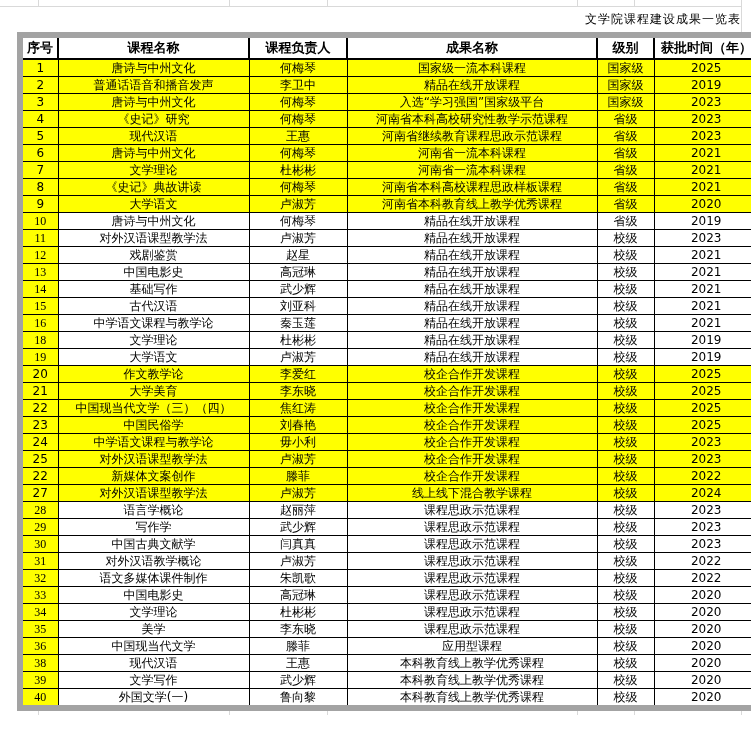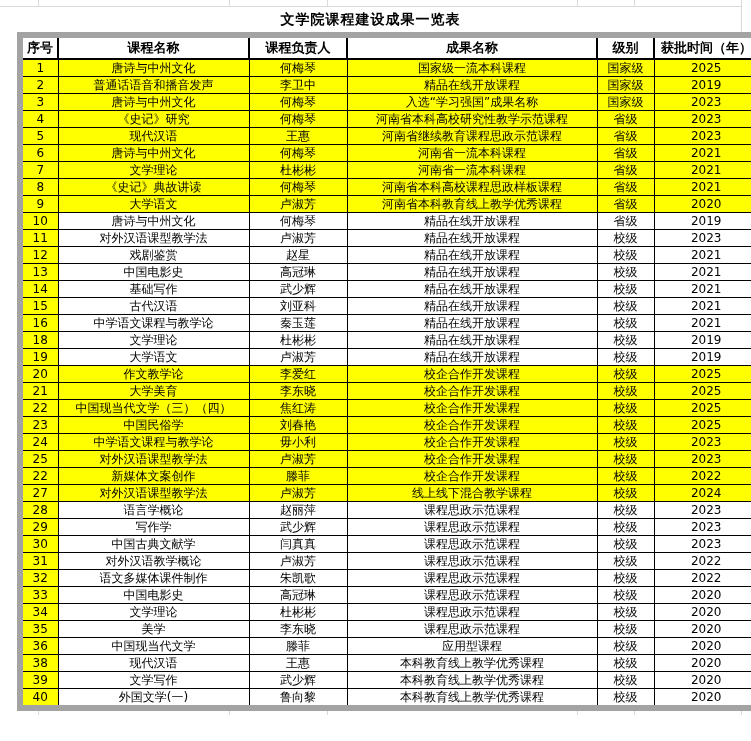--- a/index.html
+++ b/index.html
@@ -7,37 +7,37 @@
   body { font-family:"DejaVu Sans", sans-serif; color:#000; }
   .sheet { position:relative; width:751px; height:741px; background:#fff; overflow:hidden; }
 
   
   .gutter { display:flex; width:742px; }
   .gutter-top { height:7px; border-bottom:1px solid var(--grid); }
   .gutter-bottom { height:4px; }
   .gutter .gcell { height:100%; border-right:1px solid var(--grid); }
   .gw0{width:39px}.gw1{width:191px}.gw2{width:98px}.gw3{width:250px}.gw4{width:57px}.gw5{width:107px}
 
-  .title-row { width:742px; height:25px; line-height:25px; text-align:center;
-               font-size:14px; font-weight:bold; border-right:1px solid var(--grid);
+  .title-row { width:742px; height:25px; line-height:25px; text-align:right;
+               font-size:12px; font-weight:normal; border-right:1px solid var(--grid);
                white-space:nowrap; overflow:hidden; letter-spacing:1px; }
 
   table.results { width:741px; table-layout:fixed; border-collapse:collapse;
                   border:6px solid #a3a3a3; margin-left:17px; }
   col.c0{width:38px} col.c1{width:191px} col.c2{width:98px}
   col.c3{width:250px} col.c4{width:57px} col.c5{width:107px}
 
   th { border:2px solid #000; height:24px; font-size:13px; font-weight:bold;
        text-align:center; white-space:nowrap; overflow:hidden; background:#fff; }
   td { border:1px solid #000; height:16px; line-height:16px; font-size:12px;
        text-align:center; white-space:nowrap; overflow:hidden; padding:0 1px;
        background:#fff; }
 
   tr.hl-row td { background:var(--hl); }
-  tr.hl-no td:first-child { background:var(--hl); }
+  tr.hl-no td:first-child { background:var(--hl);font-family:Liberation Serif, serif; }
 </style>
 </head>
 <body>
 
 <div class="sheet">
 
   <div class="gutter gutter-top">
     <div class="gcell gw0"></div>
     <div class="gcell gw1"></div>
     <div class="gcell gw2"></div>
@@ -81,21 +81,21 @@
     <td>普通话语音和播音发声</td>
     <td>李卫中</td>
     <td>精品在线开放课程</td>
     <td>国家级</td>
     <td>2019</td>
   </tr>
         <tr class="hl-row">
     <td>3</td>
     <td>唐诗与中州文化</td>
     <td>何梅琴</td>
-    <td>入选“学习强国”成果名称</td>
+    <td>入选“学习强国”国家级平台</td>
     <td>国家级</td>
     <td>2023</td>
   </tr>
         <tr class="hl-row">
     <td>4</td>
     <td>《史记》研究</td>
     <td>何梅琴</td>
     <td>河南省本科高校研究性教学示范课程</td>
     <td>省级</td>
     <td>2023</td>

